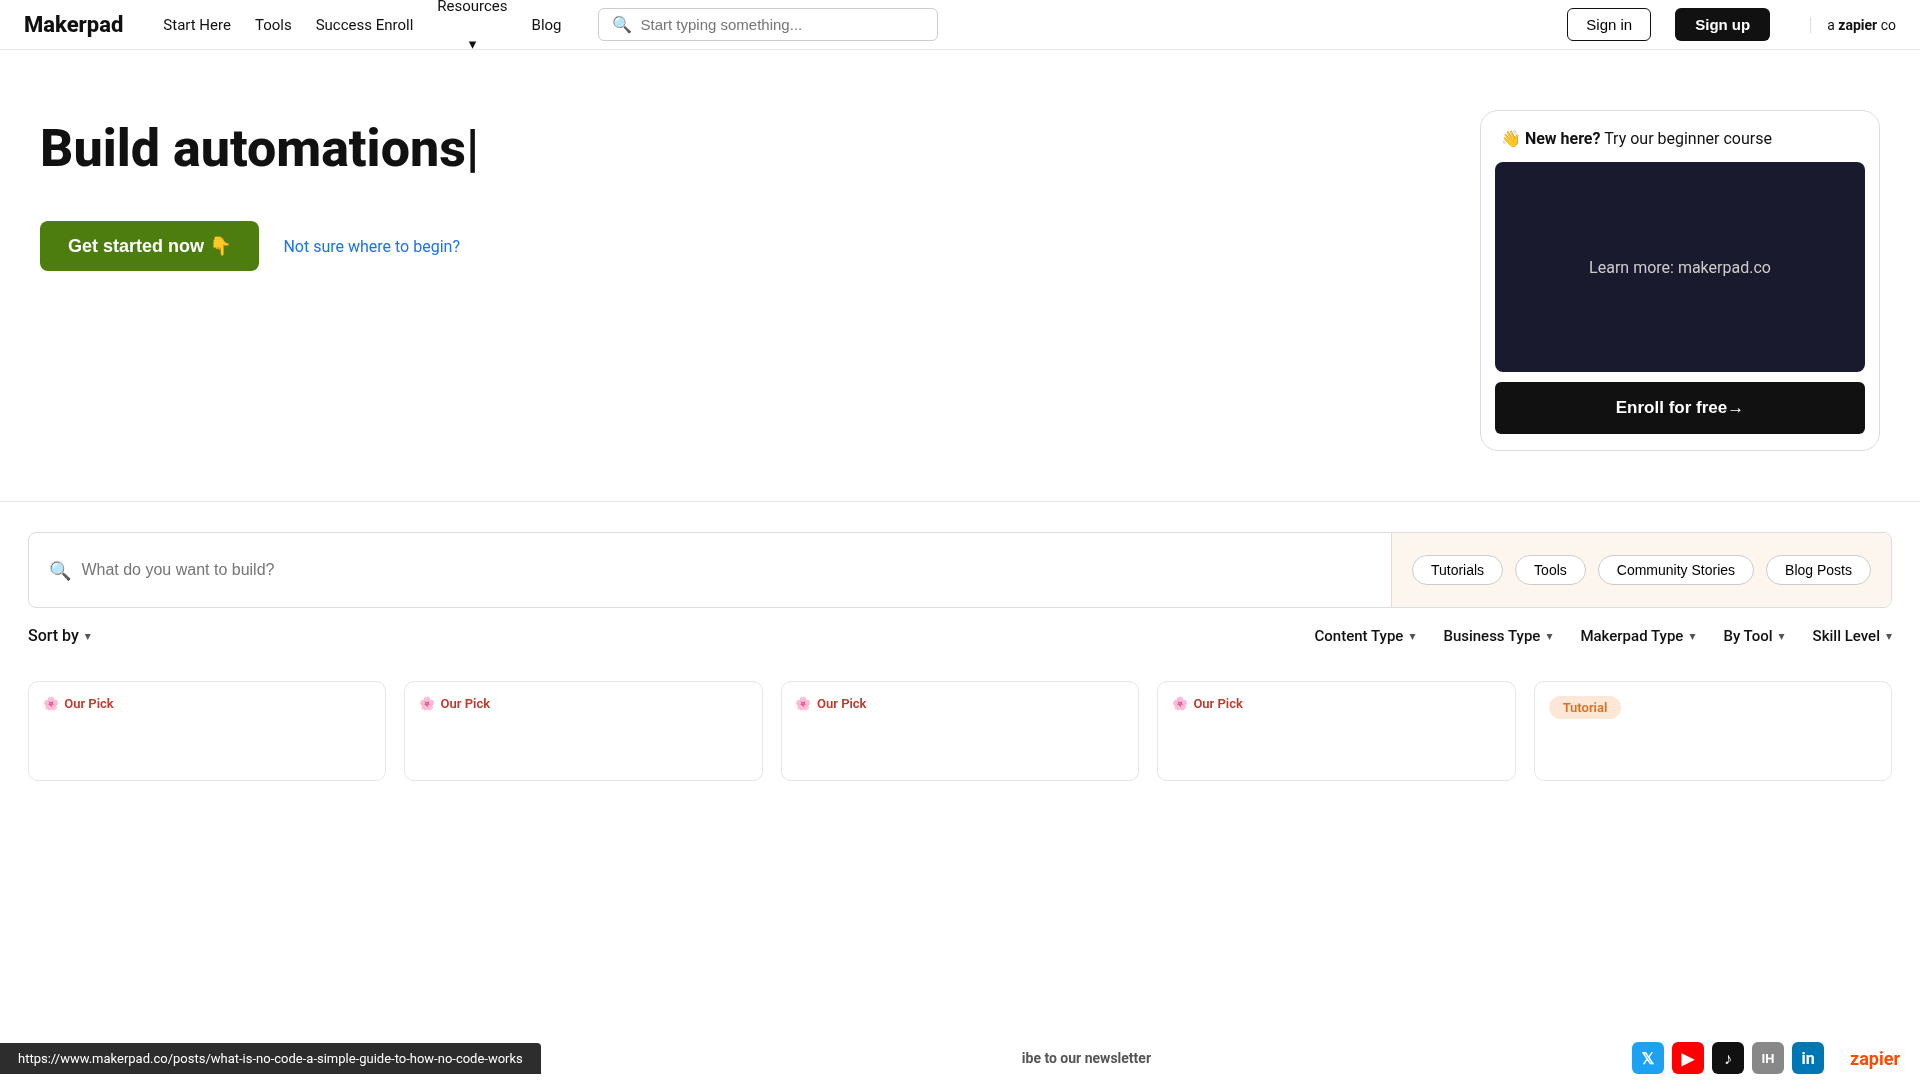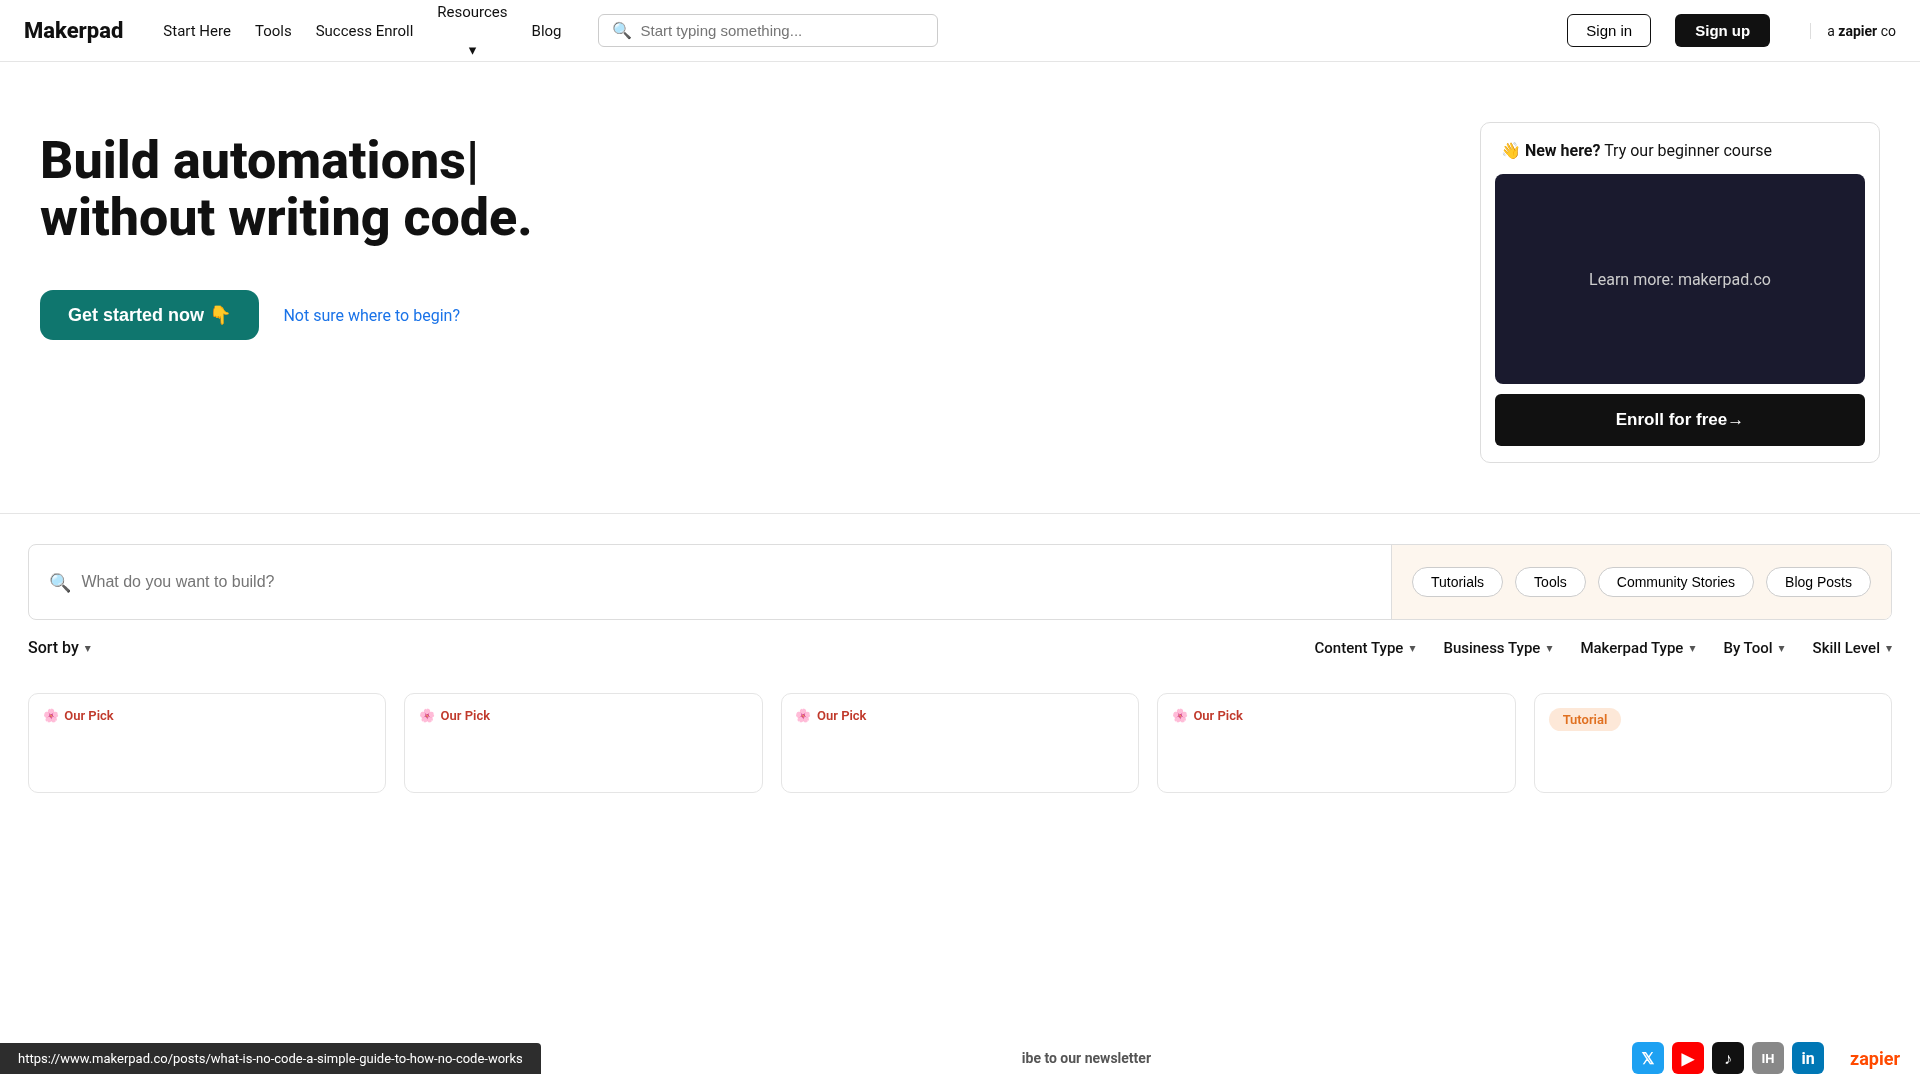--- a/index.html
+++ b/index.html
@@ -1,20 +1,20 @@
 <!DOCTYPE html>
 <html><head>
   <meta charset="utf-8">
   <style>
     * { box-sizing: border-box; margin: 0; padding: 0; }
     body { font-family: -apple-system, BlinkMacSystemFont, 'Segoe UI', Roboto, sans-serif; background: #fff; color: #111; }
 
     
     .navbar {
-      display: flex; align-items: center; padding: 0 24px; height: 62px;
+      display: flex; align-items: center; padding: 0 24px; height: 50px;
       border-bottom: 1.5px solid #e5e5e5; gap: 28px;
     }
     .navbar-logo { font-size: 22px; font-weight: 800; color: #111; text-decoration: none; white-space: nowrap; }
     .navbar-links { display: flex; gap: 24px; align-items: center; margin-left: 12px; }
     .navbar-links a { font-size: 15px; color: #111; text-decoration: none; white-space: nowrap; }
     .resources-link { display: flex; align-items: center; gap: 20px; cursor: pointer; flex-direction: column; }
     .search-bar {
       display: flex; align-items: center; gap: 8px;
       border: 1.5px solid #ccc; border-radius: 6px; padding: 6px 14px;
       flex: 1; max-width: 340px; margin-left: 8px;
@@ -37,28 +37,28 @@
     .hero-section {
       display: flex; padding: 60px 40px 50px 40px; gap: 60px;
       border-bottom: 1.5px solid #e5e5e5;
       min-height: 400px; align-items: flex-start;
     }
     .hero-left { flex: 1; padding-top: 10px; }
     .hero-title { font-size: 52px; font-weight: 800; line-height: 1.1; color: #111; }
     @keyframes blink { 50% { border-color: transparent; } }
     .hero-buttons { margin-top: 44px; display: flex; align-items: center; gap: 24px; }
     .btn-get-started {
-      background: #0f766e; color: #fff; border: none; border-radius: 13px;
+      background: #4d7c0f; color: #fff; border: none; border-radius: 8px;
       padding: 14px 28px; font-size: 18px; font-weight: 600; cursor: pointer;
       display: flex; align-items: center; gap: 8px;
     }
     .btn-not-sure { color: #1a73e8; font-size: 16px; text-decoration: none; }
     .hero-right { width: 400px; min-width: 360px; }
     .course-card {
-      border: 1.5px solid #ddd; border-radius: 10px; overflow: hidden;
+      border: 1.5px solid #ddd; border-radius: 18px; overflow: hidden;
     }
     .course-card-header { padding: 18px 20px 4px 20px; font-size: 16px; color: #111; }
     .course-card-header strong { font-weight: 700; }
     .course-video {
       margin: 10px 14px; background: #1a1a2e; border-radius: 8px;
       height: 210px; display: flex; align-items: center; justify-content: center;
     }
     .course-video-text { color: #ccc; font-size: 16px; }
     .btn-enroll {
       display: block; background: #111; color: #fff; text-align: center;
@@ -165,21 +165,20 @@
     </div>
   </div>
 </nav>
 
 <section class="hero-section">
   <div class="hero-left">
     <h1 class="hero-title">
       <div>
         <span>Build automations|</span>
       </div>
-      <div>without writing code.</div>
     </h1>
     <div class="hero-buttons">
       <button class="btn-get-started">Get started now 👇</button>
       <a class="btn-not-sure">Not sure where to begin?</a>
     </div>
   </div>
 
   <div class="hero-right">
     <div class="course-card">
       <div class="course-card-header">

